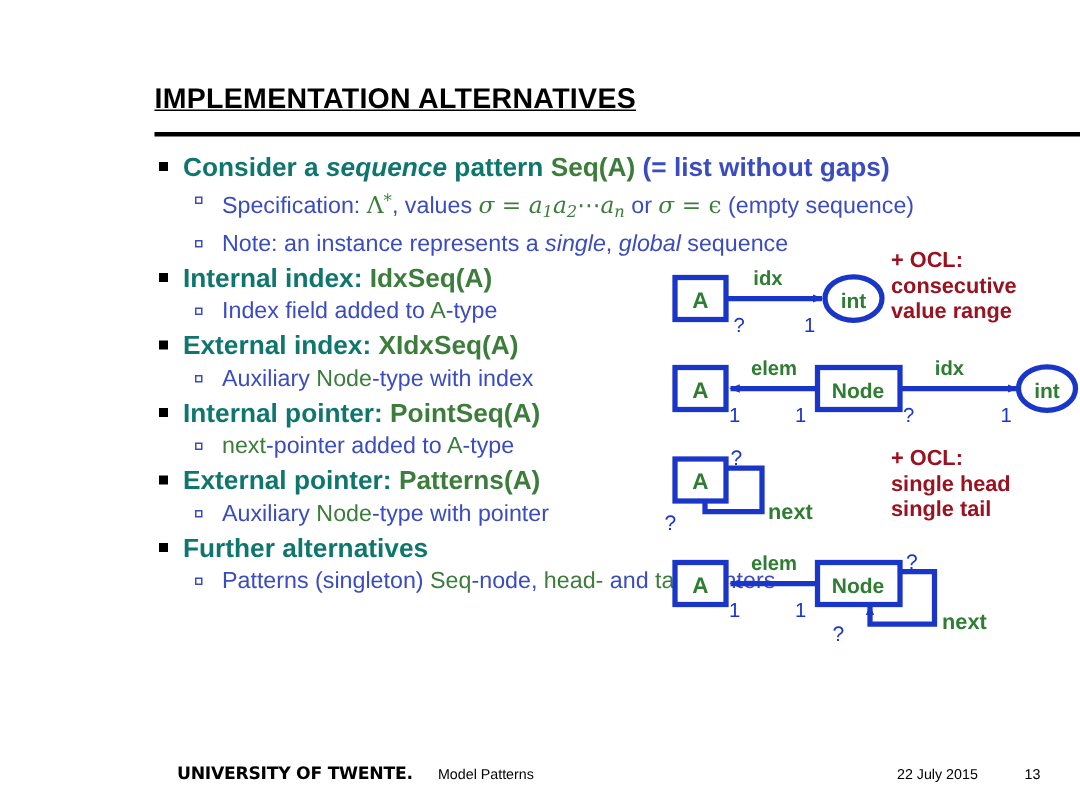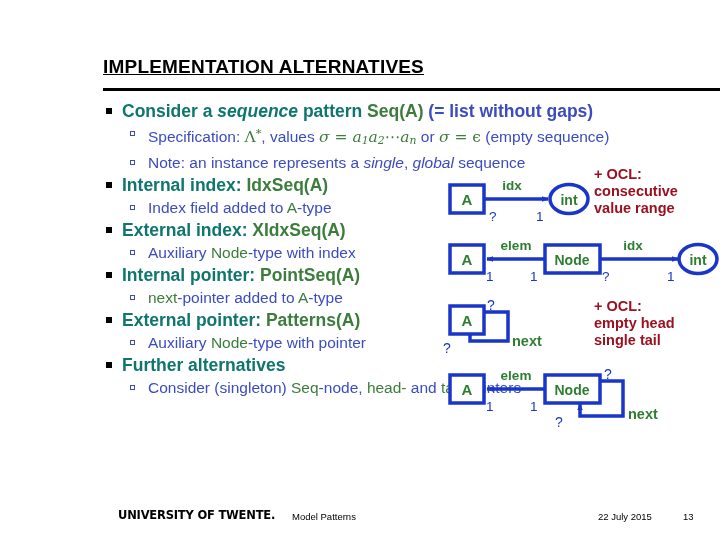--- a/index.html
+++ b/index.html
@@ -212,21 +212,21 @@
 
   <div class="b2">
     <span class="marker"></span><span>Auxiliary </span><span class="grn">Node</span><span>-type with pointer</span>
   </div>
 
   <div class="b1">
     <span class="marker"></span><span class="blk">Further alternatives</span>
   </div>
 
   <div class="b2">
-    <span class="marker"></span><span>Consider (singleton) </span><span class="grn">Seq</span><span>-node, </span><span class="grn">head-</span><span> and </span><span class="grn">tail-</span><span>pointers</span>
+    <span class="marker"></span><span>Patterns (singleton) </span><span class="grn">Seq</span><span>-node, </span><span class="grn">head-</span><span> and </span><span class="grn">tail-</span><span>pointers</span>
   </div>
 
 
 </div>
 
 <svg id="diagram-layer" viewBox="0 0 720 540">
   <defs>
     <marker id="arrowblue" markerWidth="7" markerHeight="7" refX="6.2" refY="3.1" orient="auto" markerUnits="userSpaceOnUse">
       <path d="M0,0.3 L7,3.1 L0,5.9 Z" fill="#1a36c8"></path>
     </marker>
@@ -296,20 +296,20 @@
 </svg>
 
 <div class="ocl-note" id="ocl-note-1">
   <div>+ OCL:</div>
   <div>consecutive</div>
   <div>value range</div>
 </div>
 
 <div class="ocl-note" id="ocl-note-2">
   <div>+ OCL:</div>
-  <div>empty head</div>
+  <div>single head</div>
   <div>single tail</div>
 </div>
 
 <div class="footer-logo">UNIVERSITY OF TWENTE.</div>
 <div class="footer-subject">Model Patterns</div>
 <div class="footer-date">22 July 2015</div>
 <div class="footer-page">13</div>
 
 </body></html>

